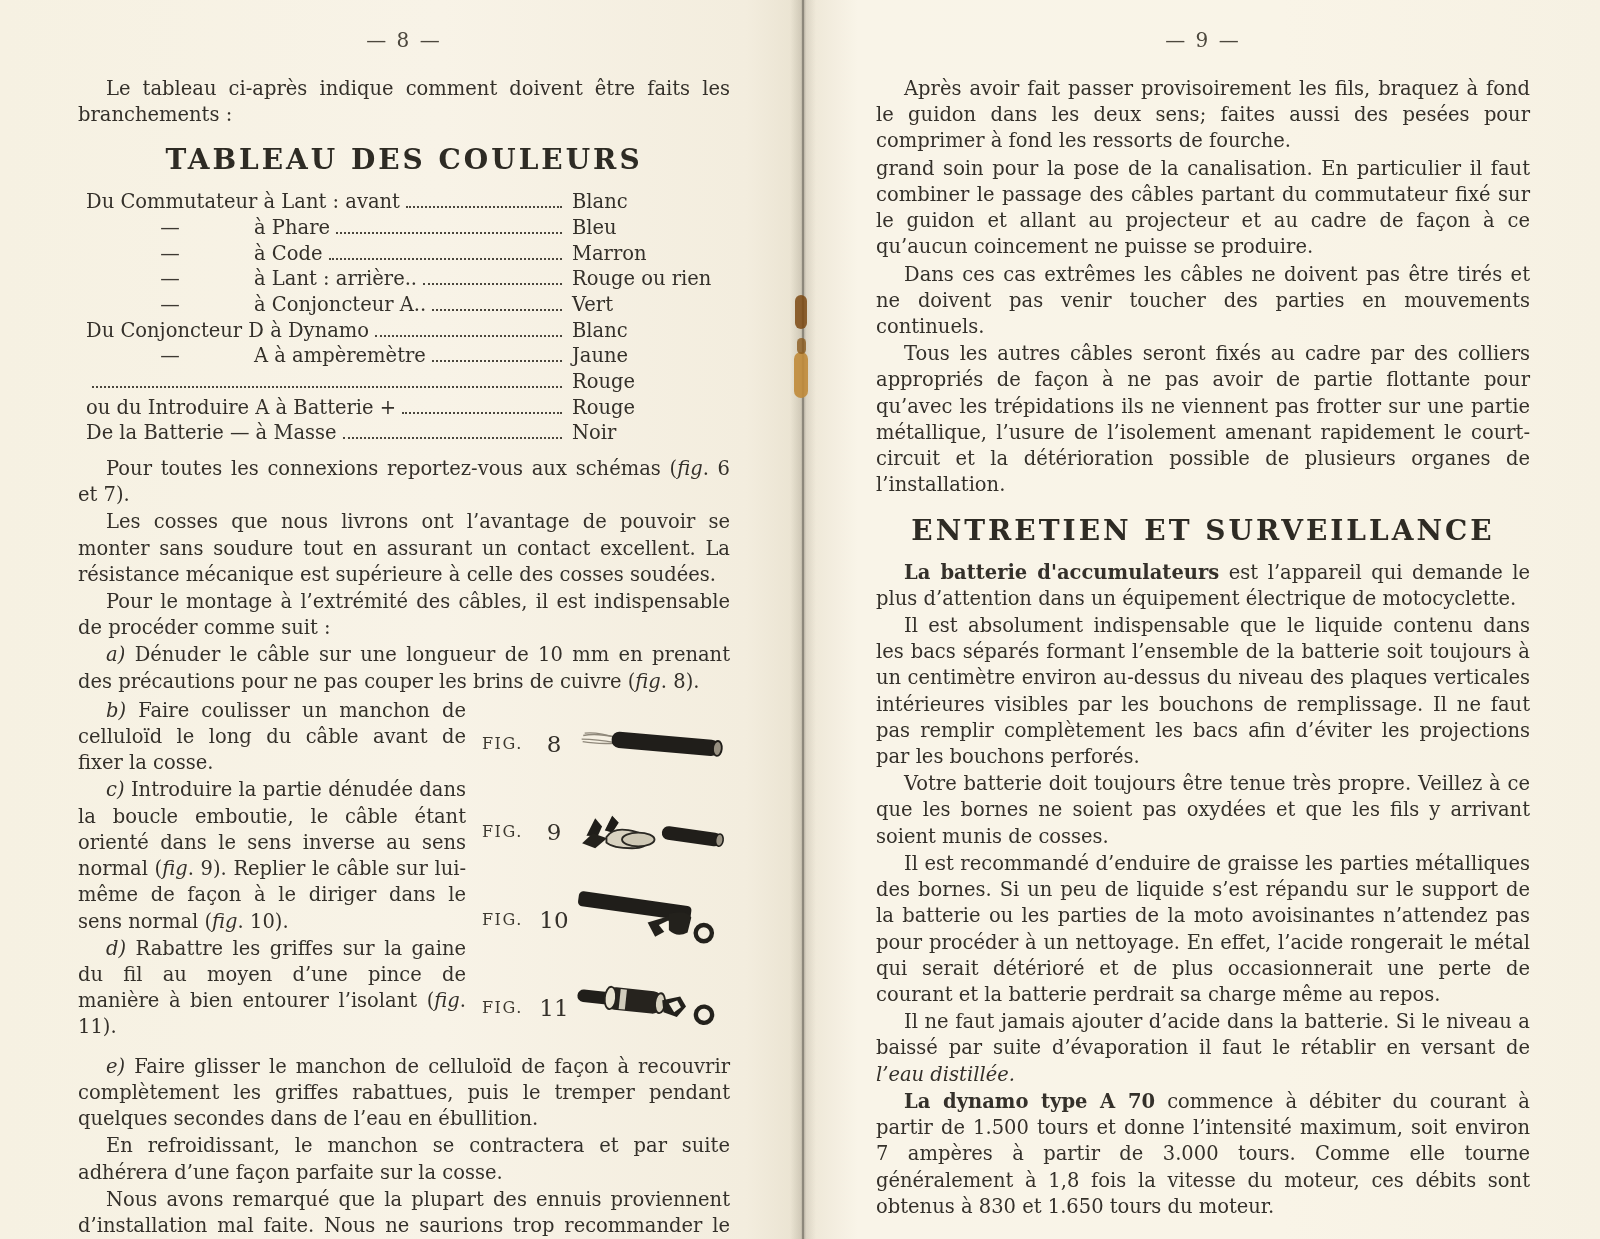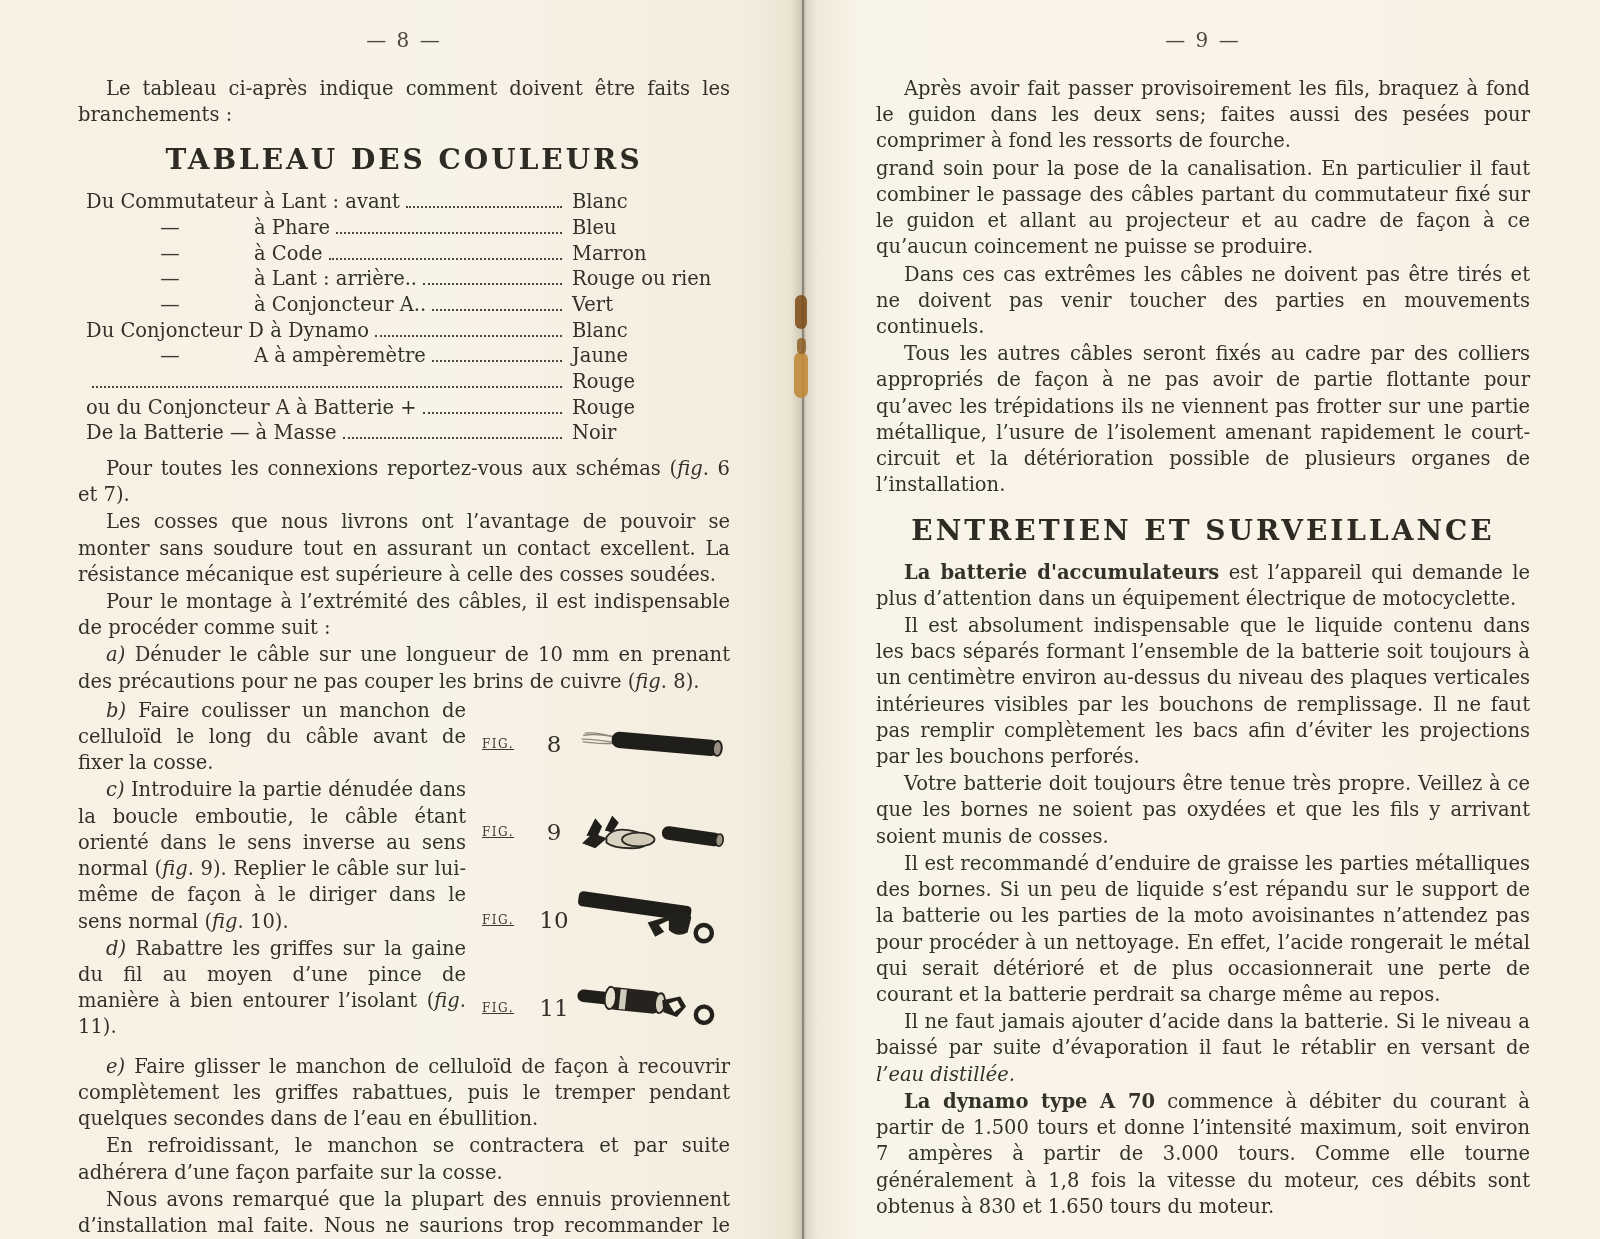--- a/index.html
+++ b/index.html
@@ -43,21 +43,21 @@
   .dashcol{display:inline-block;width:168px;text-align:center;flex:0 0 auto;color:#3d3932;}
   .dashcol:empty{display:none;width:0;}
   .labelcol{flex:0 0 auto;white-space:nowrap;}
   .dots{flex:1 1 auto;min-width:26px;border-bottom:2.5px dotted #4a463d;margin:0 10px 5px 6px;}
   .colorcol{flex:0 0 150px;text-align:left;}
 
   .twocol{display:flex;margin-top:3px;}
   .txtcol{width:388px;flex:0 0 auto;}
   .figcol{flex:1 1 auto;padding-left:16px;padding-top:2px;}
   .figrow{display:flex;align-items:center;height:88px;}
-  .figlabel{font-size:12px;letter-spacing:1.5px;color:#3c382f;flex:0 0 52px;text-decoration:underline;}
+  .figlabel{font-size:16px;letter-spacing:1.5px;color:#3c382f;flex:0 0 52px;}
   .fignum{font-size:23px;color:#34302a;flex:0 0 40px;text-align:center;}
   .figart{flex:1 1 auto;height:84px;}
   .figart svg{width:100%;height:100%;display:block;}
   .tail{margin-top:2px;}
 </style>
 </head>
 <body>
 
 <div class="spread">
 
@@ -113,21 +113,21 @@
     <span class="dots"></span>
     <span class="colorcol">Jaune</span>
   </div>
         <div class="crow">
 
     <span class="dots"></span>
     <span class="colorcol">Rouge</span>
   </div>
         <div class="crow">
 
-    <span class="labelcol">ou du Conjoncteur A à Batterie +</span>
+    <span class="labelcol">ou du Introduire A à Batterie +</span>
     <span class="dots"></span>
     <span class="colorcol">Rouge</span>
   </div>
         <div class="crow">
 
     <span class="labelcol">De la Batterie — à Masse</span>
     <span class="dots"></span>
     <span class="colorcol">Noir</span>
   </div>
       </div>

